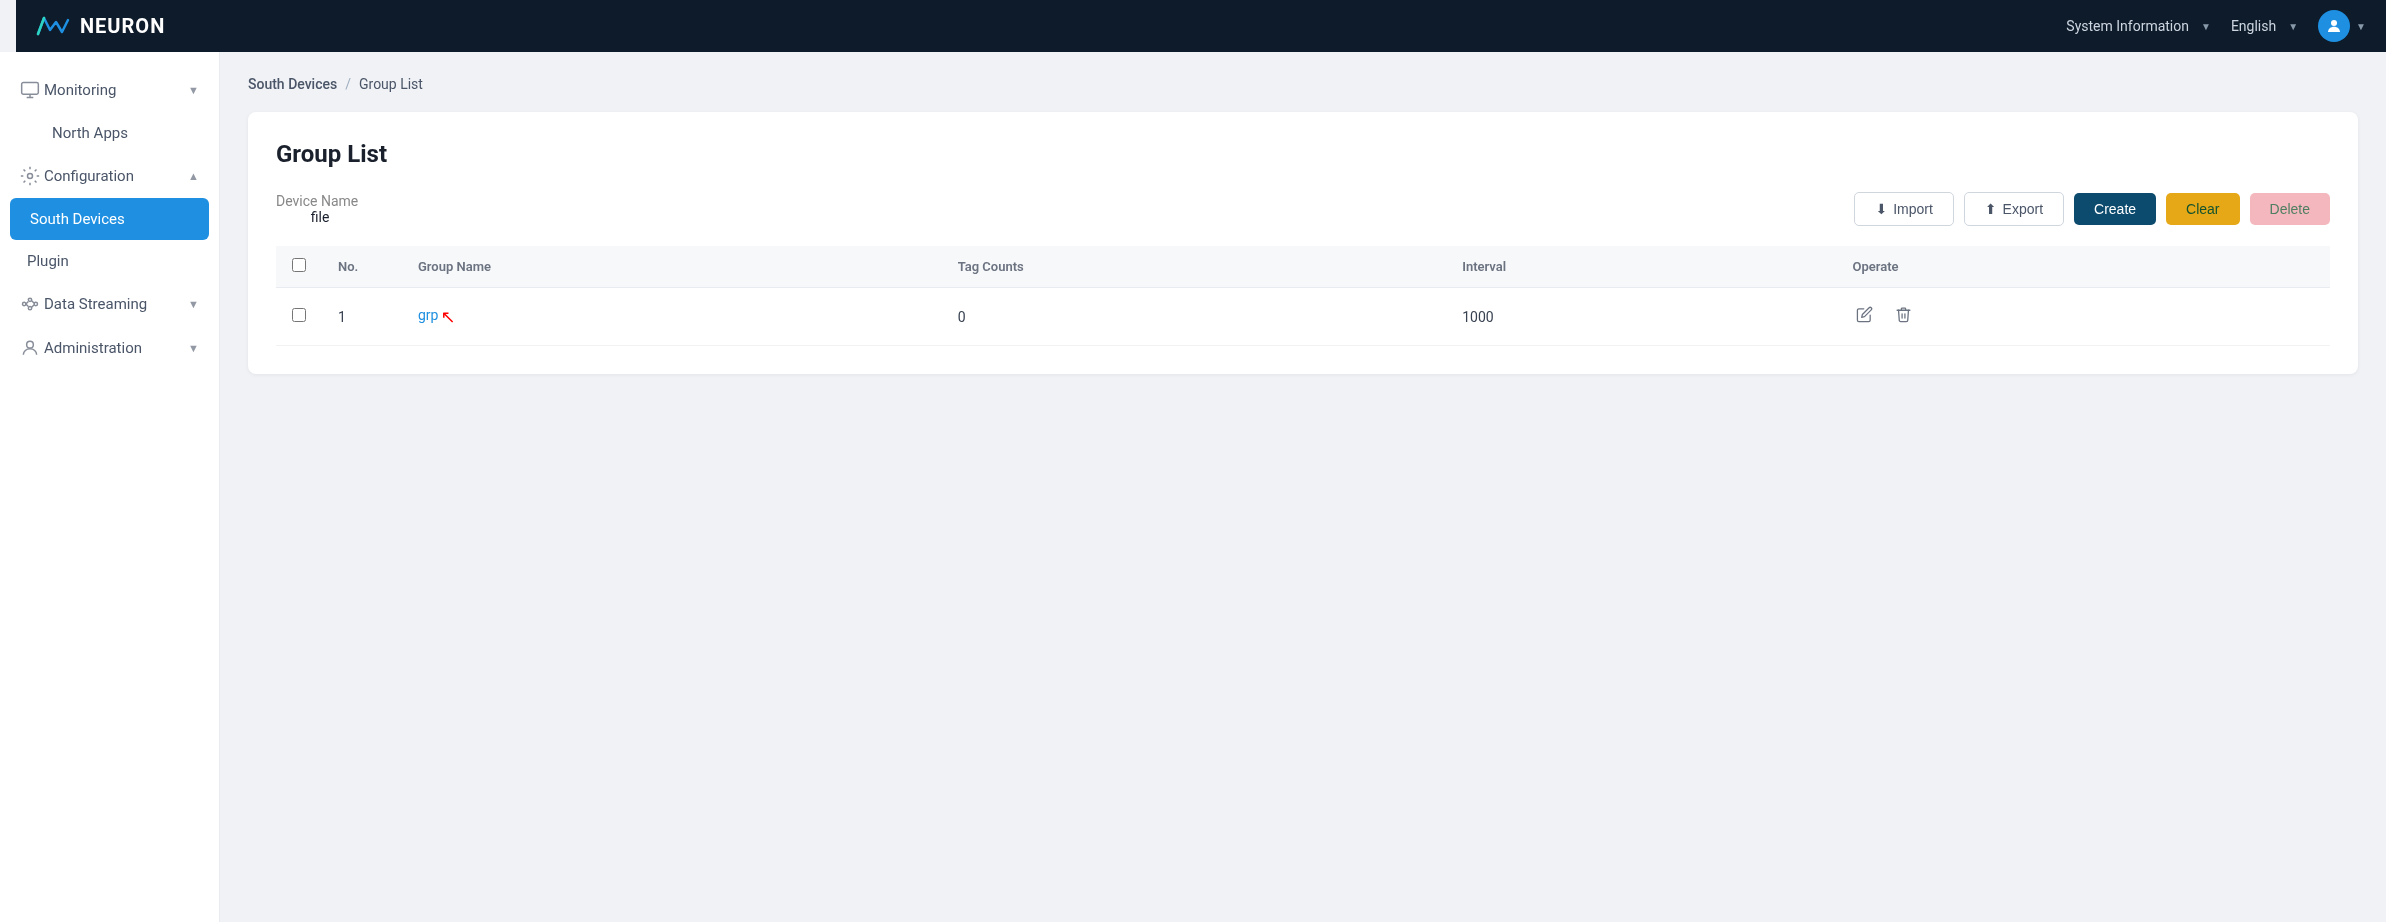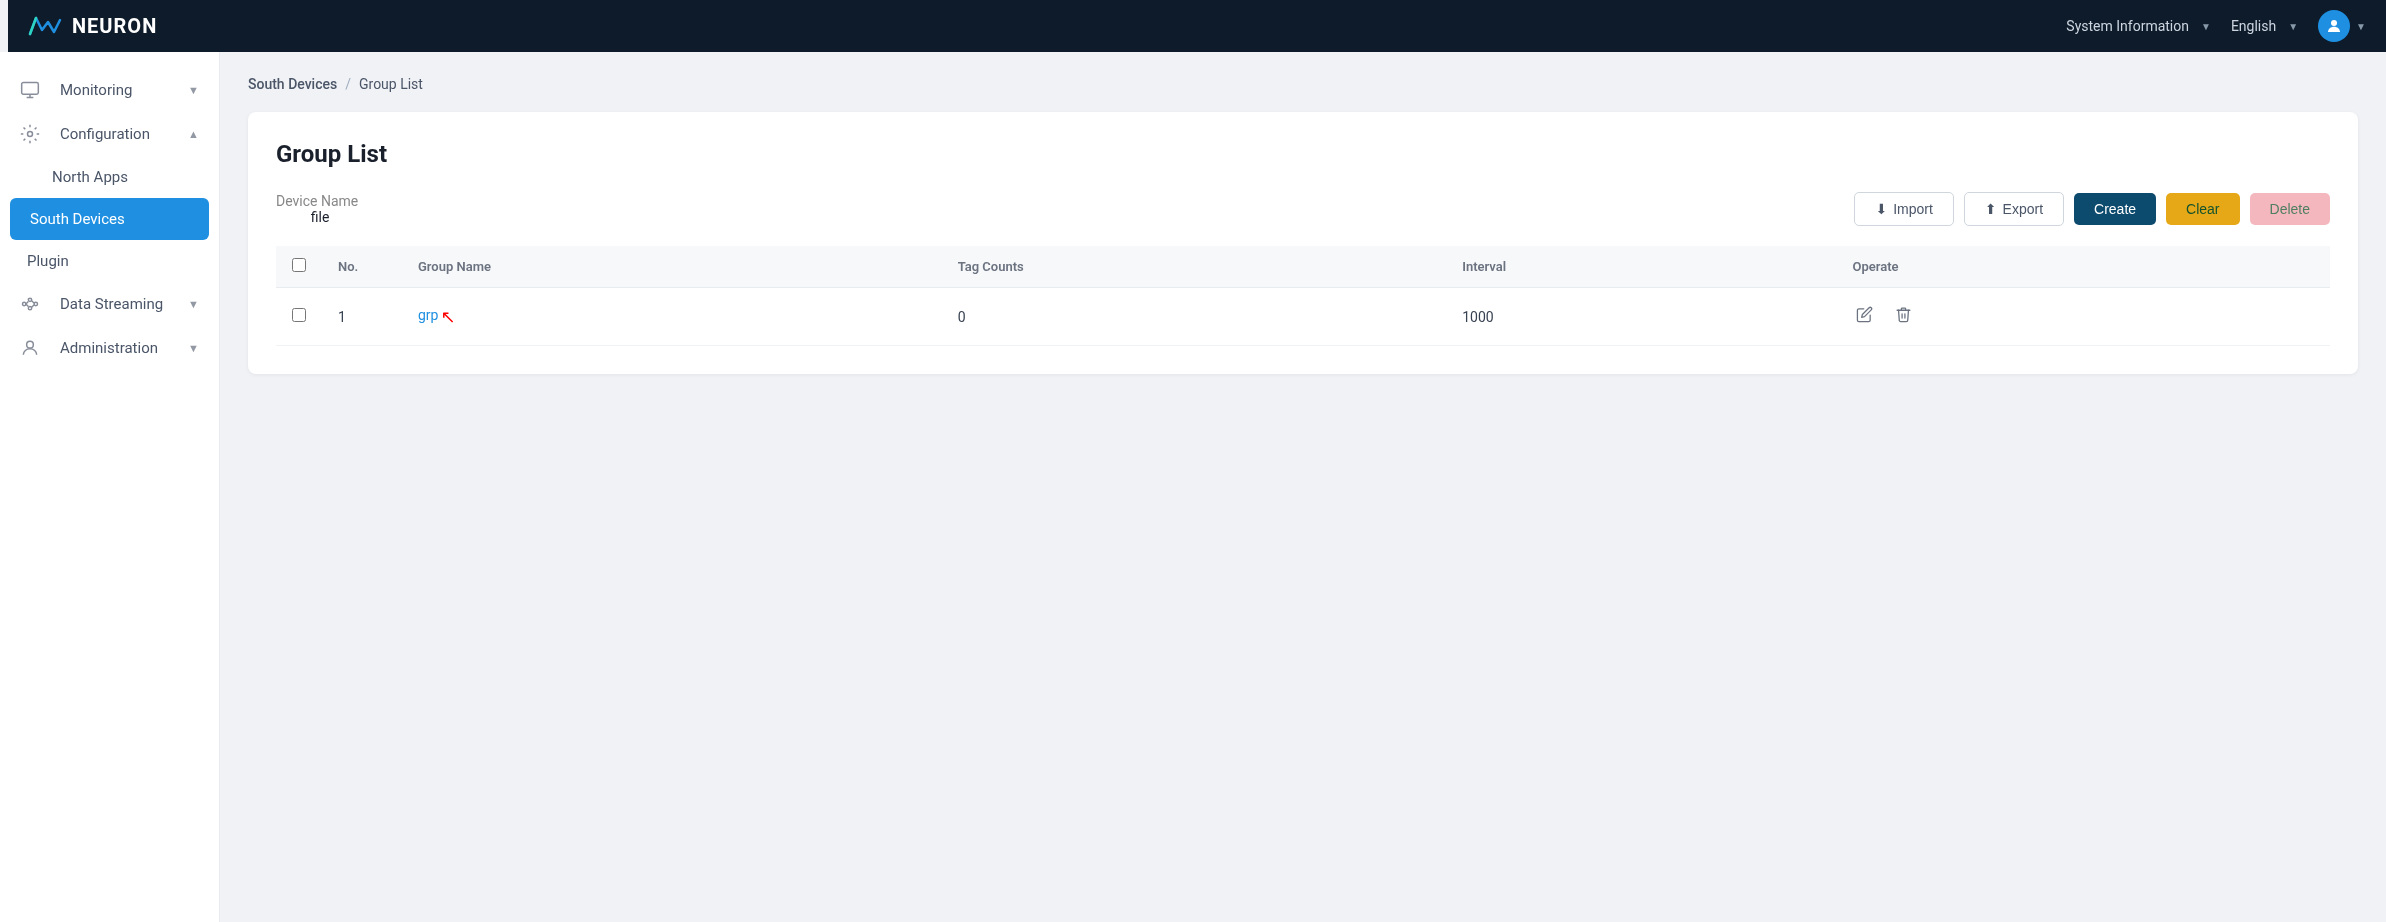--- a/index.html
+++ b/index.html
@@ -7,21 +7,21 @@
 
     
     .topbar {
       background: #0d1b2a;
       height: 52px;
       display: flex;
       align-items: center;
       padding: 0 20px;
       justify-content: space-between;
       position: fixed;
-      top: 0; left: 8px; right: 0;
+      top: 0; left: 16px; right: 0;
       z-index: 100;
     }
     .topbar-logo {
       display: flex;
       align-items: center;
       gap: 8px;
       color: #fff;
       font-size: 20px;
       font-weight: 700;
       letter-spacing: 1px;
@@ -73,21 +73,21 @@
       flex-shrink: 0;
       border-right: 1px solid #e8ecf0;
     }
     .sidebar-item {
       display: flex;
       align-items: center;
       padding: 12px 20px;
       cursor: pointer;
       color: #4a5568;
       font-size: 15px;
-      gap: 20px;
+      gap: 4px;
       user-select: none;
     }
     .sidebar-item.active {
       background: #1e8fe1;
       color: #fff;
       border-radius: 6px;
       margin: 0 10px;
     }
     .sidebar-item .sidebar-icon { width: 20px; height: 20px; flex-shrink: 0; opacity: 0.8; }
     .sidebar-item .chevron-right { margin-left: auto; font-size: 11px; opacity: 0.6; }
@@ -280,33 +280,33 @@
         <svg width="20" height="20" viewBox="0 0 24 24" fill="none" stroke="#6b7280" stroke-width="1.8">
             <rect x="2" y="3" width="20" height="14" rx="2"></rect>
             <line x1="8" y1="21" x2="16" y2="21"></line>
             <line x1="12" y1="17" x2="12" y2="21"></line>
           </svg>
       </span>
       <span>Monitoring</span>
       <span class="chevron-right">▼</span>
     </div>
 
+    <div class="sidebar-item" style="padding-left:52px;">
+      <span>North Apps</span>
+    </div>
+
     <div class="sidebar-item">
       <span class="sidebar-icon">
         <svg width="20" height="20" viewBox="0 0 24 24" fill="none" stroke="#6b7280" stroke-width="1.8">
             <circle cx="12" cy="12" r="3"></circle>
             <path d="M12 1v3M12 20v3M4.22 4.22l2.12 2.12M17.66 17.66l2.12 2.12M1 12h3M20 12h3M4.22 19.78l2.12-2.12M17.66 6.34l2.12-2.12"></path>
           </svg>
       </span>
       <span>Configuration</span>
       <span class="chevron-up">▲</span>
-    </div>
-
-    <div class="sidebar-item" style="padding-left:52px;">
-      <span>North Apps</span>
     </div>
 
     <div class="sidebar-item active">
       <span>South Devices</span>
     </div>
 
     <div class="sidebar-item" style="padding-left:27px;">
       <span>Plugin</span>
     </div>
 

